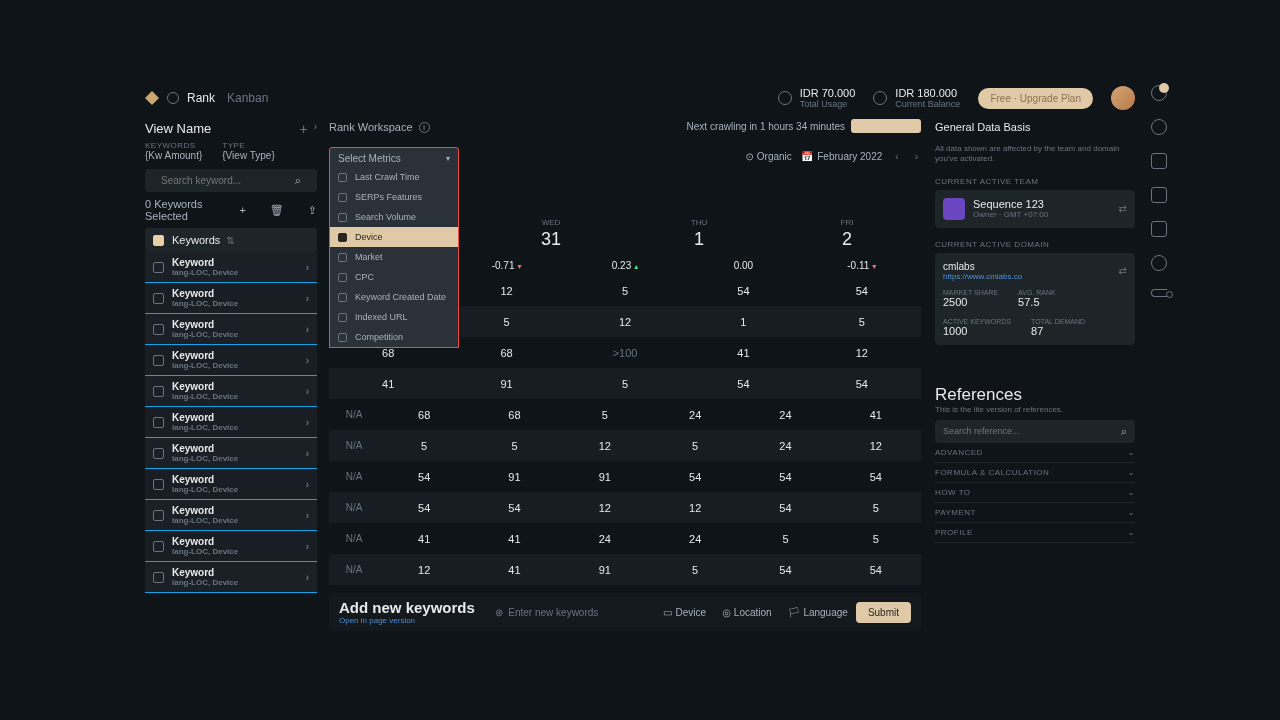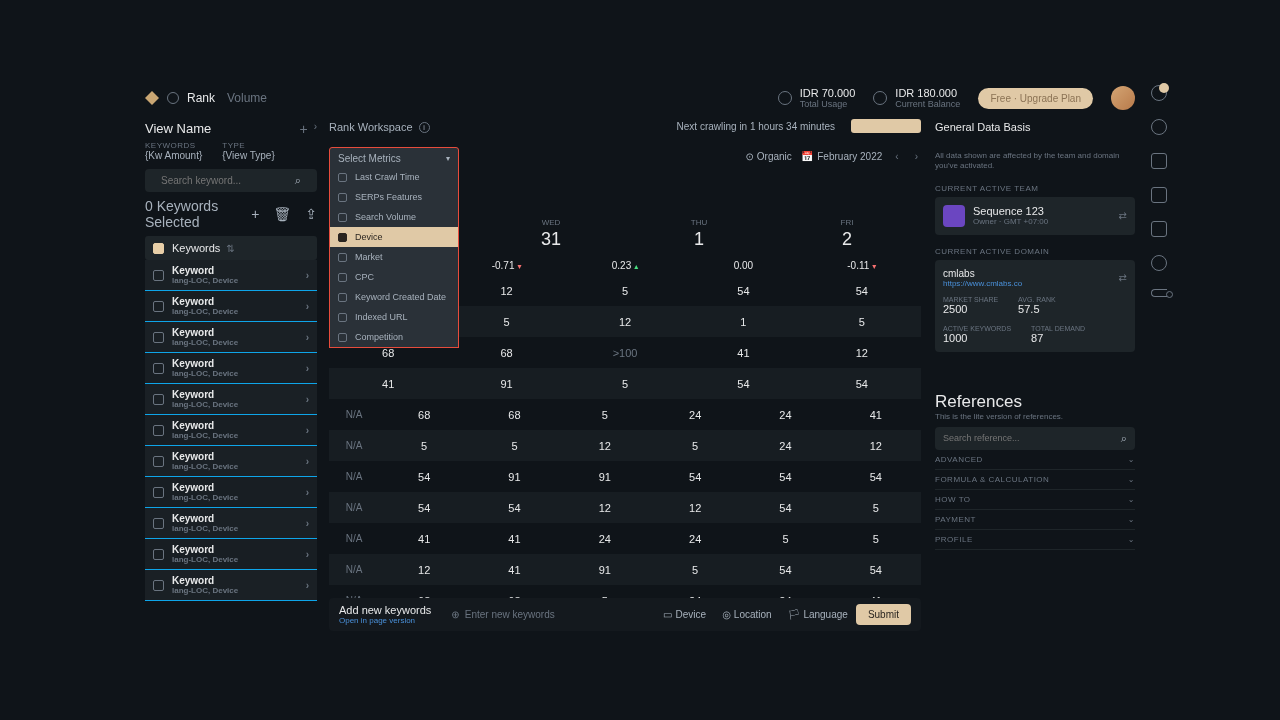--- a/index.html
+++ b/index.html
@@ -20,37 +20,37 @@
 .main { display:flex; margin-top:10px; height:510px; }
 .sidebar { width:172px; }
 .viewname { color:#e8e9ea; font-size:13px; font-weight:500; display:flex; }
 .viewname .plus { margin-left:auto; color:#6a7480; font-size:14px; }
 .viewname .chev { margin-left:6px; color:#6a7480; font-size:10px; }
 .meta { display:flex; gap:20px; margin-top:4px; }
 .meta-col .ml { font-size:8px; color:#6a7480; letter-spacing:0.5px; }
 .meta-col .mv { font-size:10px; color:#a8b2bd; }
 .search-box { margin-top:8px; background:#1e2529; border-radius:4px; padding:5px 16px; display:flex; align-items:center; }
 .search-box input { background:none; border:none; color:#6a7480; font-size:10px; flex:1; outline:none; }
-.selected-row { display:flex; align-items:center; margin-top:6px; font-size:14px; color:#a8b2bd; gap:14px; }
+.selected-row { display:flex; align-items:center; margin-top:6px; font-size:11px; color:#a8b2bd; gap:24px; }
 .selected-row .p { margin-left:auto; }
 .kw-header { display:flex; align-items:center; background:#1e2529; padding:6px 8px; margin-top:6px; border-radius:3px; }
 .cb { width:11px; height:11px; border:1.5px solid #6a7480; border-radius:2px; margin-right:8px; }
 .cb.filled { background:#e8cfa8; border-color:#e8cfa8; }
 .kw-header .t { color:#e8e9ea; font-size:11px; }
 .sort-ico { margin-left:6px; color:#6a7480; font-size:10px; }
 .kw-list { overflow:hidden; }
 .kw-item { display:flex; align-items:center; padding:5px 8px; background:#181e23; border-bottom:1px solid #0ea5e9;font-weight:bold; }
 .kw-item:nth-child(odd){ background:#1a2025; }
 .kw-item .kw-name { color:#e8e9ea; font-size:10px; }
 .kw-item .kw-sub { color:#6a7480; font-size:8px; }
 .kw-item .chev { margin-left:auto; color:#6a7480; font-size:10px; }
 .center { flex:1; margin-left:12px; position:relative; }
 .ws-title { color:#a8b2bd; font-size:11px; display:flex; align-items:center; gap:6px; }
 .info-ico { width:11px; height:11px; border:1px solid #6a7480; border-radius:50%; font-size:7px; display:flex; align-items:center; justify-content:center; }
-.crawl-bar { display:flex; align-items:center; margin-top:0; position:absolute; top:-2px; right:0; gap:16px; }
+.crawl-bar { display:flex; align-items:center; margin-top:0; position:absolute; top:-2px; right:0; gap:6px; }
 .crawl-txt { font-size:10px; color:#a8b2bd; }
 .crawl-prog { width:70px; height:14px; background:#e0c9a6; border-radius:3px; }
 .select-metrics { margin-top:14px; width:130px; border:1.5px solid #e74c3c; background:#2a3138; padding:5px 8px; border-radius:3px; font-size:10px; color:#a8b2bd; display:flex; align-items:center; }
 .select-metrics .dd { margin-left:auto; font-size:8px; }
 .dropdown { position:absolute; top:46px; left:0; width:130px; background:#2a3138; border:1.5px solid #e74c3c; border-top:none; z-index:10; }
 .dd-item { padding:5px 8px; display:flex; align-items:center; font-size:9px; color:#a8b2bd; }
 .dd-item.sel { background:#e0c9a6; color:#2a2520; }
 .dd-item .cb { width:9px; height:9px; }
 .dd-item.sel .cb { background:#2a2520; border-color:#2a2520; }
 .filters { position:absolute; top:30px; right:0; display:flex; gap:10px; align-items:center; font-size:10px; }
@@ -66,28 +66,28 @@
 .delta-row .dc { flex:1; text-align:center; font-size:10px; color:#e8e9ea; }
 .delta-row .up { color:#4ade80; font-size:8px; margin-left:3px; }
 .delta-row .down { color:#f87171; font-size:8px; margin-left:3px; }
 .data-grid { margin-top:4px; }
 .data-row { display:flex; height:31px; align-items:center; }
 .data-row:nth-child(even){ background:#171d22; }
 .data-row .na { width:50px; text-align:center; font-size:10px; color:#6a7480; }
 .data-row .cell { flex:1; text-align:center; font-size:11px; color:#e8e9ea; }
 .data-row .cell.dim { color:#6a7480; }
 .bottom-bar { position:absolute; bottom:0; left:0; right:0; display:flex; align-items:center; background:#14191e; padding:6px 10px; border-radius:4px; }
-.add-kw .t { color:#e8e9ea; font-size:11px; font-weight:400; }
+.add-kw .t { color:#e8e9ea; font-size:15px; font-weight:700; }
 .add-kw .s { color:#4a90d9; font-size:8px; }
 .enter-kw { margin-left:20px; color:#6a7480; font-size:10px; flex:1; display:flex; align-items:center; gap:5px; }
 .bb-opt { color:#a8b2bd; font-size:10px; margin:0 8px; display:flex; align-items:center; gap:3px; }
 .submit-btn { background:#e0c9a6; color:#2a2520; padding:5px 12px; border-radius:4px; font-size:10px; font-weight:500; }
 .rightpanel { width:200px; margin-left:14px; }
 .gdb-title { color:#e8e9ea; font-size:11px; font-weight:500; }
-.gdb-sub { font-size:8px; color:#6a7480; margin-top:18px; line-height:1.3; }
+.gdb-sub { font-size:8px; color:#6a7480; margin-top:11px; line-height:1.3; }
 .sec-label { font-size:8px; color:#6a7480; letter-spacing:0.5px; margin-top:12px; }
 .team-card { background:#1e2529; border-radius:4px; padding:8px; margin-top:4px; display:flex; align-items:center; gap:8px; }
 .team-ico { width:22px; height:22px; background:#6b46c1; border-radius:4px; }
 .team-card .tn { color:#e8e9ea; font-size:11px; font-weight:500; }
 .team-card .ts { color:#6a7480; font-size:8px; }
 .swap { margin-left:auto; color:#6a7480; font-size:10px; }
 .domain-card { background:#1e2529; border-radius:4px; padding:8px; margin-top:4px; }
 .domain-card .dn { color:#e8e9ea; font-size:10px; }
 .domain-card .du { color:#4a90d9; font-size:8px; }
 .stats { display:flex; flex-wrap:wrap; margin-top:8px; gap:10px 20px; }
@@ -108,21 +108,21 @@
 .key-ico::after{ content:''; position:absolute; right:-6px; top:1px; width:5px; height:5px; border:1.5px solid #6a7480; border-radius:50%;}
 </style>
 </head>
 <body>
 
 <div class="app">
   <div class="header">
     <span class="logo-ico"></span>
     <span class="gear-ico"></span>
     <span class="hdr-title">Rank</span>
-    <span class="hdr-sub">Volume</span>
+    <span class="hdr-sub">Kanban</span>
     <span class="hdr-spacer"></span>
     <div class="balance">
       <span class="bal-ico"></span>
       <div class="bal-txt">
           <div class="v">IDR 70.000</div>
           <div class="l">Total Usage</div>
         </div>
     </div>
     <div class="balance">
       <span class="bal-ico"></span>

